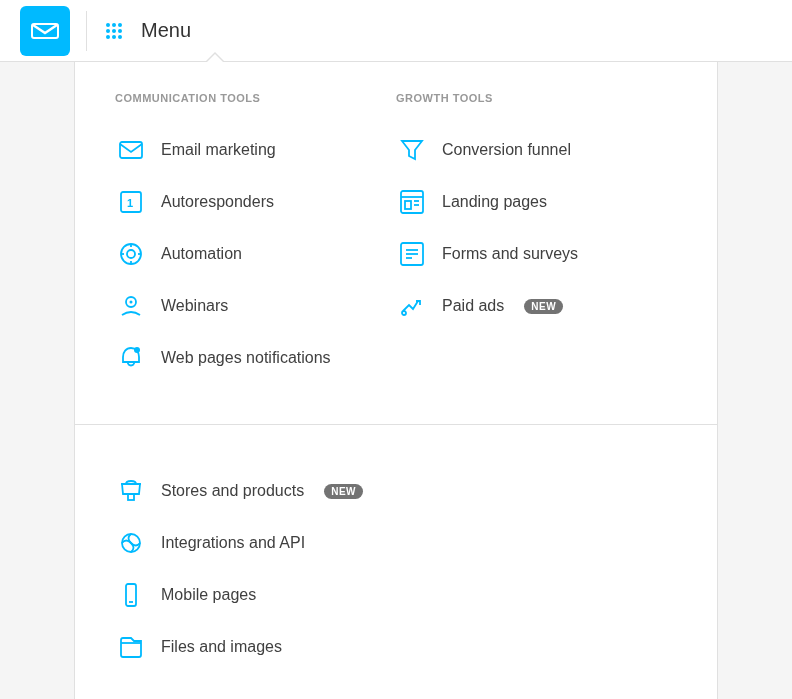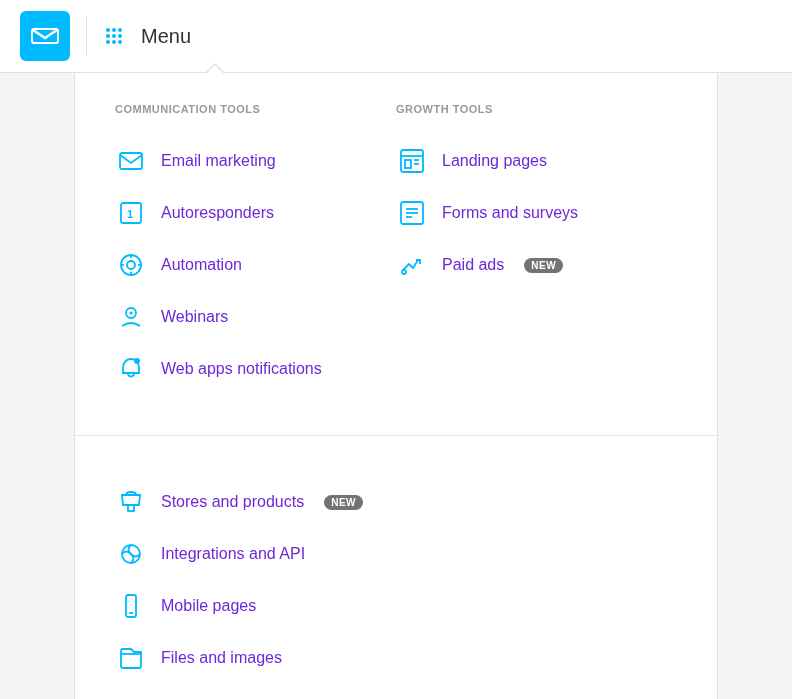--- a/index.html
+++ b/index.html
@@ -9,21 +9,21 @@
       width: 792px;
       min-height: 699px;
     }
 
     .top-bar {
       background: #fff;
       border-bottom: 1px solid #e0e0e0;
       display: flex;
       align-items: center;
       padding: 0 20px;
-      height: 73px;
+      height: 62px;
       gap: 16px;
     }
 
     .logo-icon {
       width: 50px;
       height: 50px;
       background: #00baff;
       border-radius: 6px;
       display: flex;
       align-items: center;
@@ -139,21 +139,21 @@
       color: #00baff;
     }
 
     .item-icon svg {
       width: 26px;
       height: 26px;
     }
 
     .item-label {
       font-size: 16px;
-      color: #6d28d9;
+      color: #404040;
       font-weight: 400;
     }
 
     .new-badge {
       background: #737373;
       color: #fff;
       font-size: 10px;
       font-weight: 700;
       padding: 2px 7px;
       border-radius: 10px;
@@ -262,27 +262,35 @@
         <a class="menu-item" href="#">
           <div class="item-icon">
             <svg viewBox="0 0 26 26" fill="none" stroke="#00baff" stroke-width="1.8">
               <path d="M13 3 C8 3 5 7 5 12 L5 17 L21 17 L21 12 C21 7 18 3 13 3 Z"></path>
               <line x1="10" y1="17" x2="10" y2="19"></line>
               <line x1="16" y1="17" x2="16" y2="19"></line>
               <path d="M10 19 Q13 22 16 19"></path>
               <circle cx="19" cy="5" r="3" fill="#00baff" stroke="none"></circle>
             </svg>
           </div>
-          <span class="item-label">Web apps notifications</span>
+          <span class="item-label">Web pages notifications</span>
         </a>
       </div>
 
       <div class="section-col">
         <div class="section-label">GROWTH TOOLS</div>
 
+        <a class="menu-item" href="#">
+          <div class="item-icon">
+            <svg viewBox="0 0 26 26" fill="none" stroke="#00baff" stroke-width="1.8">
+              <path d="M3 4 L23 4 L16 13 L16 22 L10 19 L10 13 Z"></path>
+            </svg>
+          </div>
+          <span class="item-label">Conversion funnel</span>
+        </a>
 
         <a class="menu-item" href="#">
           <div class="item-icon">
             <svg viewBox="0 0 26 26" fill="none" stroke="#00baff" stroke-width="1.8">
               <rect x="2" y="2" width="22" height="22" rx="2"></rect>
               <line x1="2" y1="8" x2="24" y2="8"></line>
               <rect x="6" y="12" width="6" height="8"></rect>
               <line x1="15" y1="12" x2="20" y2="12"></line>
               <line x1="15" y1="16" x2="20" y2="16"></line>
             </svg>

